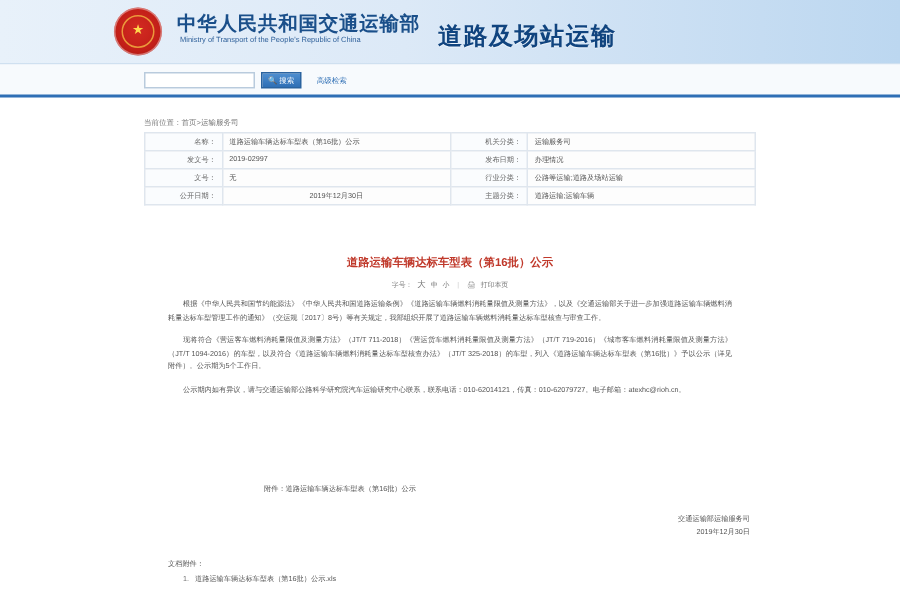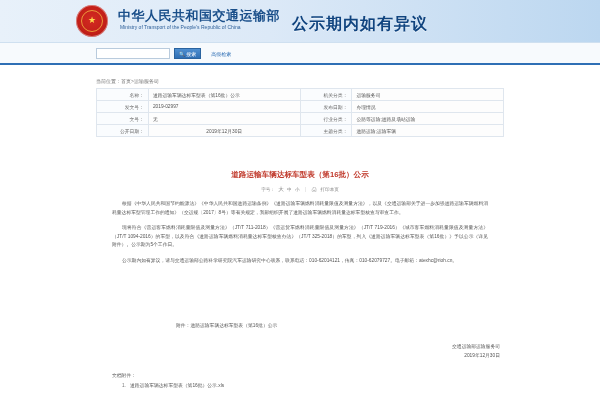--- a/index.html
+++ b/index.html
@@ -184,21 +184,21 @@
 <div class="page">
 
   <div class="header">
     <div class="header-inner">
       <div class="emblem">
         <div class="gear"></div>
         <div class="star">★</div>
       </div>
       <div class="ministry-cn">中华人民共和国交通运输部</div>
       <div class="ministry-en">Ministry of Transport of the People's Republic of China</div>
-      <div class="banner-cn">公示期内如有异议</div>
+      <div class="banner-cn">道路及场站运输</div>
     </div>
   </div>
 
   <div class="searchbar">
     <div class="search-wrap">
       <input class="search-input" type="text" placeholder="" style="">
       <div class="search-btn">
         <span class="mag">🔍</span>
         <span>搜索</span>
       </div>

